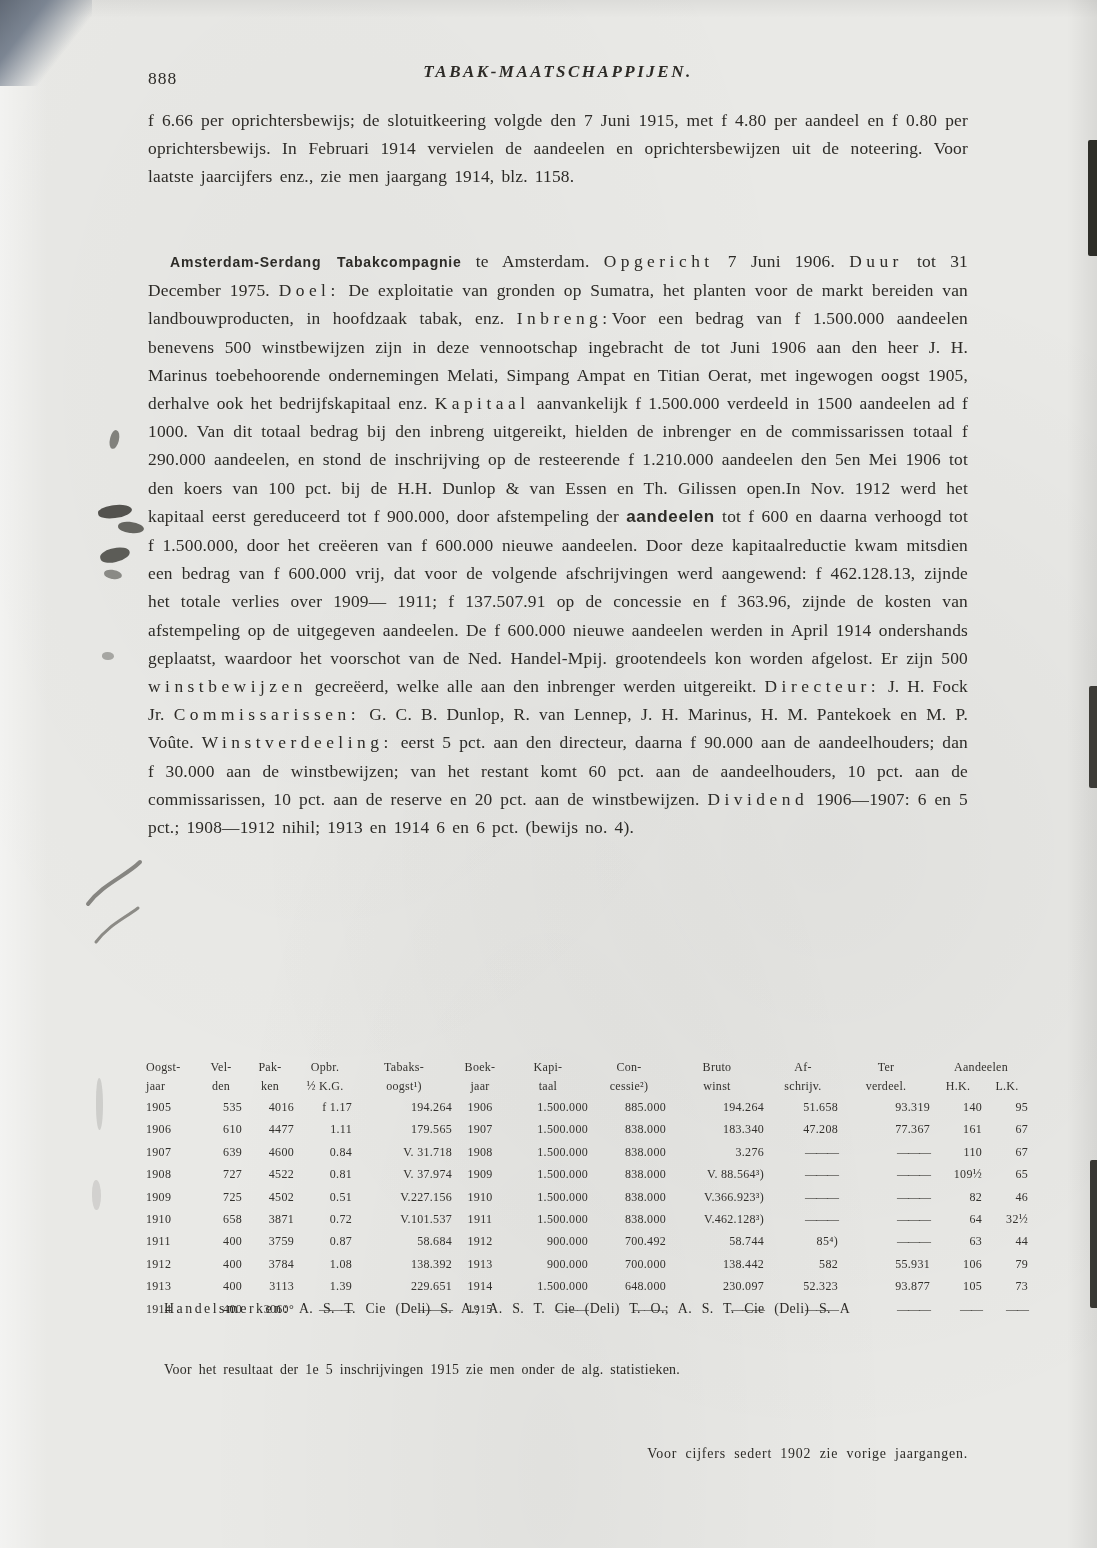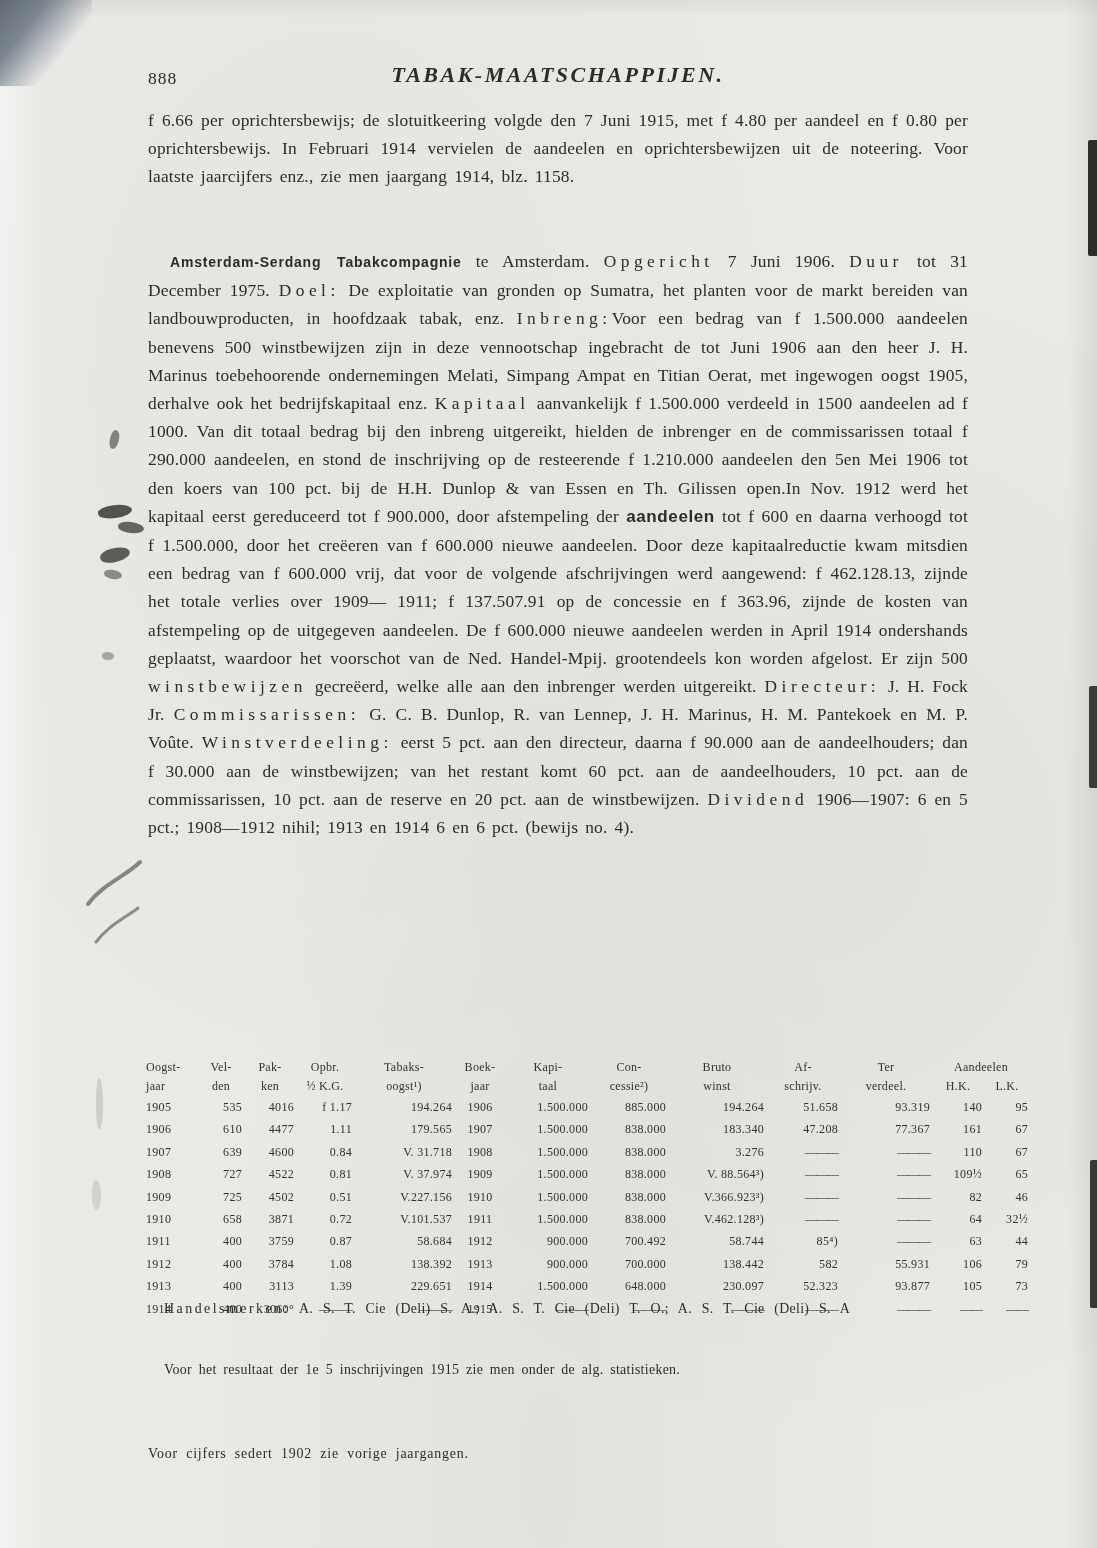--- a/index.html
+++ b/index.html
@@ -18,21 +18,21 @@
     overflow:hidden;
     font-family:"Liberation Serif","DejaVu Serif",serif;
     color:#2d2b27;
   }
   .abs{position:absolute;}
   
   .running-head{left:148px;top:62px;width:820px;height:30px;}
   .page-num{position:absolute;left:0;top:6px;font-size:17.5px;letter-spacing:1px;font-weight:normal;}
   .running-title{
     position:absolute;left:0;right:0;top:0;text-align:center;
-    font-style:italic;font-size:22px;letter-spacing:2.5px;font-weight:bold;
+    font-style:italic;font-size:17px;letter-spacing:2.5px;font-weight:bold;
   }
   
   .body-text{
     left:148px;width:820px;margin:0;
     font-size:17.4px;line-height:28.2px;
     text-align:justify;word-spacing:2.5px;letter-spacing:.2px;
   }
   .para-intro{top:106px;}
   .para-entry{top:247px;text-indent:22px;}
   .coname{
@@ -52,21 +52,21 @@
   .fin-table tbody td{line-height:22.4px;text-align:right;}
   .fin-table .al{text-align:left;}
   .fin-table .ac{text-align:center;}
   .dash{letter-spacing:-1px;color:#44423e;}
   
   .small-block{left:148px;width:820px;margin:0;font-size:13.9px;line-height:20px;
     text-align:justify;word-spacing:1.5px;letter-spacing:.3px;}
   .handelsmerken{top:1299px;text-indent:16px;word-spacing:6px;font-family:Liberation Serif, serif;}
   .footnotes{top:1341px;text-indent:16px;}
   .note-statistieken{top:1360px;text-indent:16px;word-spacing:3px;}
-  .note-jaargangen{top:1444px;text-align:left;text-indent:0;word-spacing:4px;letter-spacing:.8px;}
+  .note-jaargangen{top:1444px;text-align:right;text-indent:0;word-spacing:4px;letter-spacing:.8px;}
   .hm-label{letter-spacing:2.5px;}
   
   .corner-tl{left:0;top:0;width:92px;height:86px;
     background:linear-gradient(128deg,#59626f 0%,#76808e 30%,rgba(233,233,230,0) 66%);opacity:.95;}
   .bar-right{right:0;background:#15140f;border-radius:2px 0 0 2px;}
   .bar1{top:140px;width:9px;height:116px;opacity:.88;}
   .bar2{top:686px;width:8px;height:102px;opacity:.8;}
   .bar3{top:1160px;width:7px;height:148px;opacity:.82;}
   .smudge{background:#2e2d28;border-radius:45% 55% 50% 50%;}
   .sm1{left:110px;top:430px;width:9px;height:19px;transform:rotate(14deg);opacity:.55;}

